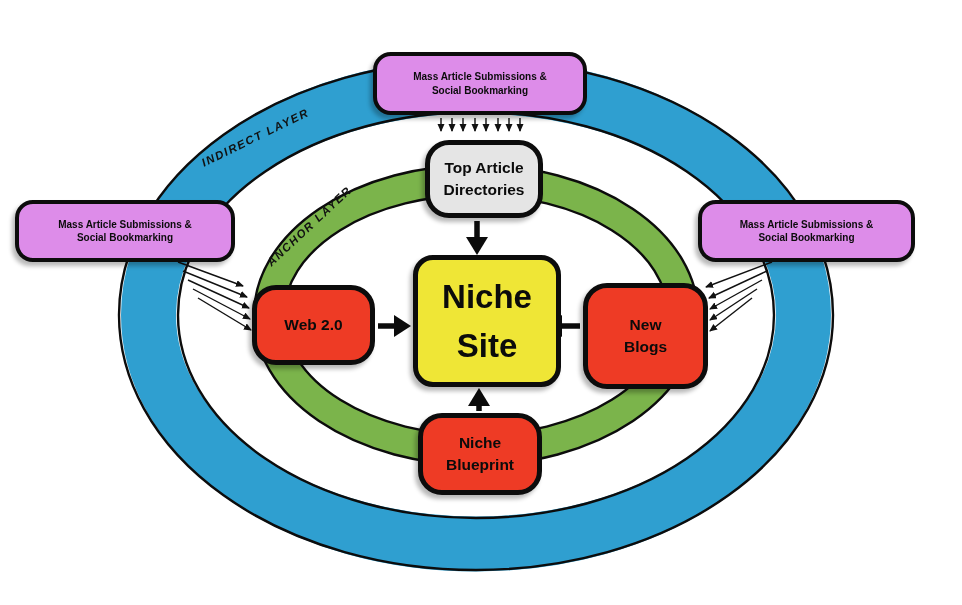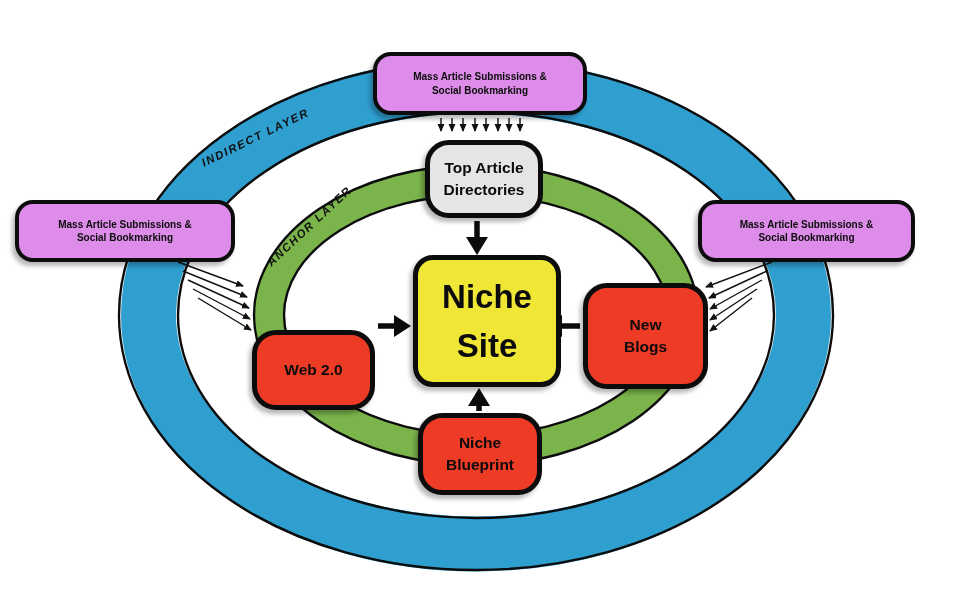--- a/index.html
+++ b/index.html
@@ -126,21 +126,21 @@
   <div class="box purple" style="left: 698px; top: 200px; width: 217px; height: 62px; background: rgb(221, 140, 233);">
     <span class="box-label">Mass Article Submissions &amp;
 Social Bookmarking</span>
   </div>
 
   <div class="box red" style="left: 417px; top: 140px; width: 118px; height: 78px; background: #e5e5e5; margin-left: 8px;">
     <span class="box-label">Top Article
 Directories</span>
   </div>
 
-  <div class="box red" style="left: 252px; top: 285px; width: 123px; height: 80px; background: rgb(238, 59, 37); margin-top: 45px;">
+  <div class="box red" style="left: 252px; top: 285px; width: 123px; height: 80px; background: rgb(238, 59, 37);">
     <span class="box-label">Web 2.0</span>
   </div>
 
   <div class="box red" style="left: 583px; top: 283px; width: 125px; height: 106px; background: rgb(238, 59, 37);">
     <span class="box-label">New
 Blogs</span>
   </div>
 
   <div class="box red" style="left: 418px; top: 413px; width: 124px; height: 82px; background: rgb(238, 59, 37);">
     <span class="box-label">Niche

